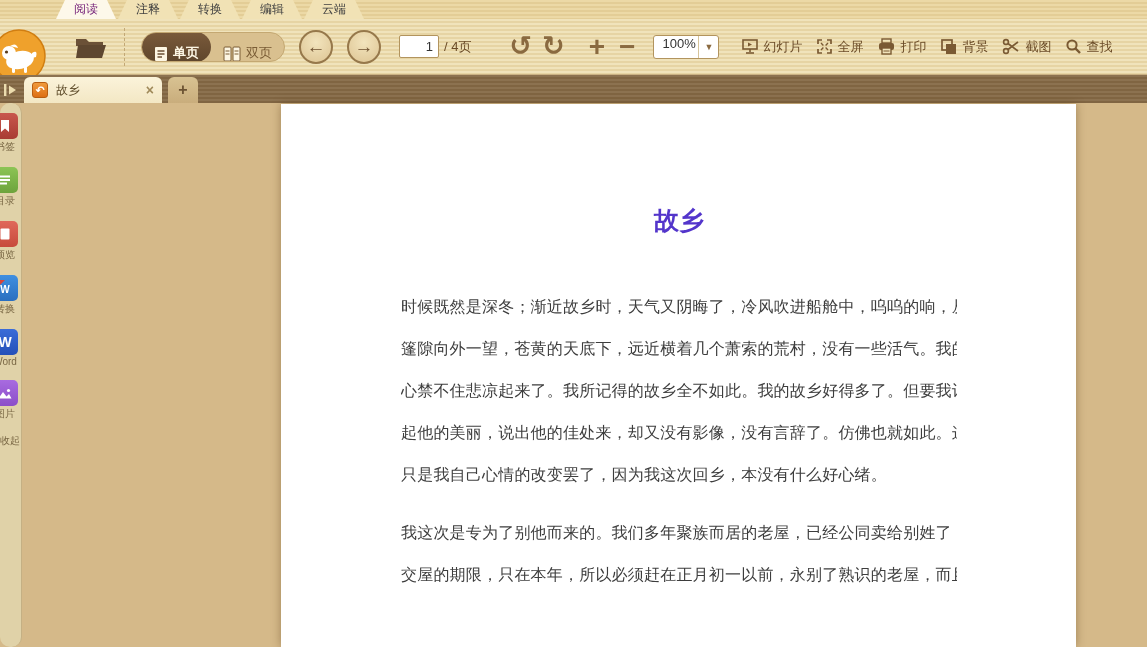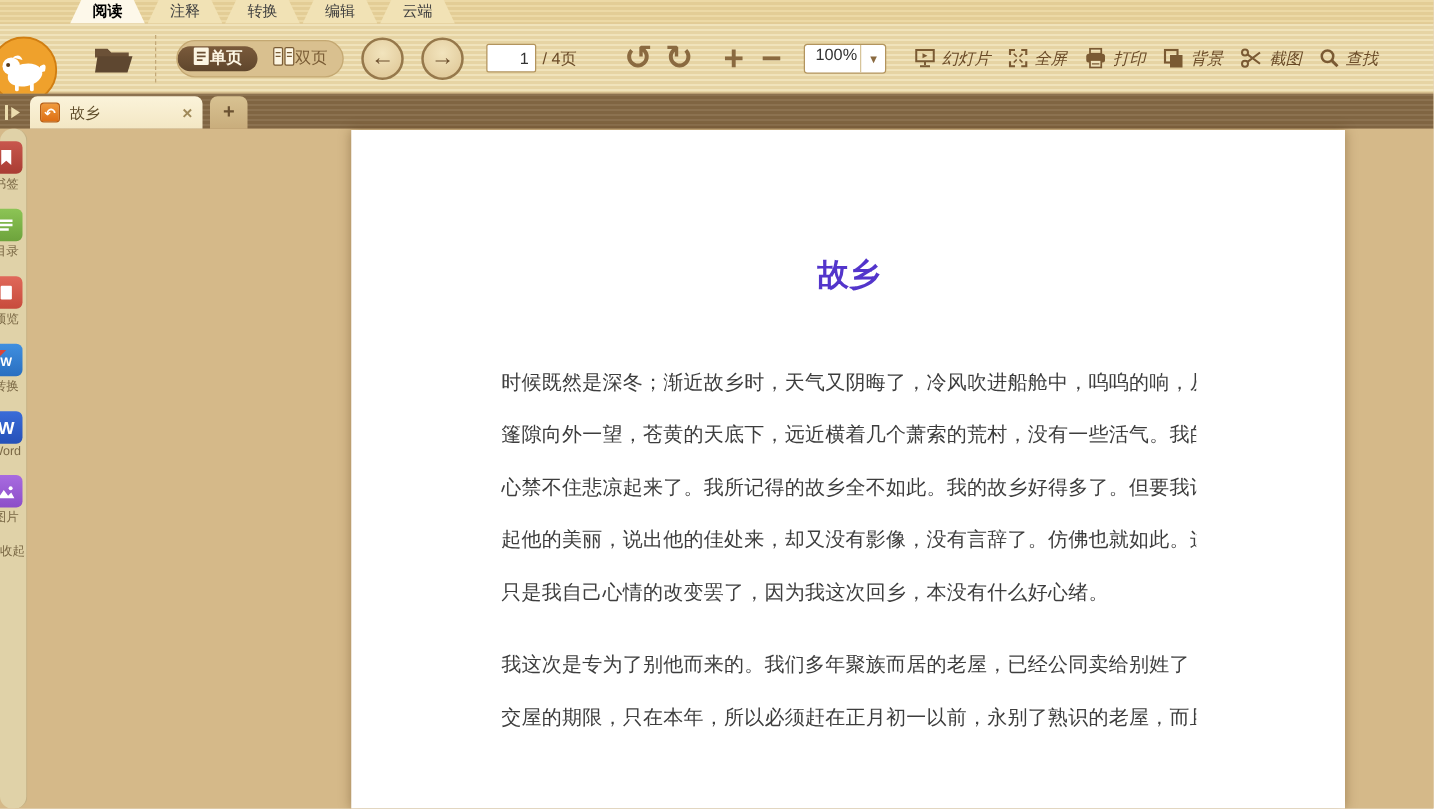--- a/index.html
+++ b/index.html
@@ -5,50 +5,50 @@
   * { margin:0; padding:0; box-sizing:border-box; }
   html,body { width:1147px; height:647px; overflow:hidden; }
   body { font-family:"Liberation Sans","DejaVu Sans",sans-serif; font-size:12px; color:#6b4c28; }
   .window { position:relative; width:1147px; height:647px; background:#d5b989; overflow:hidden; }
 
   
   .ribbon { height:19px; background:repeating-linear-gradient(180deg,#ecd9a6 0 2px,#e3cd96 2px 4px); display:flex; align-items:flex-end; padding-left:56px; }
   .ribbon-tab { height:19px; min-width:60px; padding:0 14px; display:flex; align-items:center; justify-content:center;
     background:#f1e2b5; color:#404040; font-size:12px; clip-path:polygon(9px 0, calc(100% - 9px) 0, 100% 100%, 0 100%);
     margin-right:2px; cursor:default; }
-  .ribbon-tab.active { background:#fdf8ea; color:#000000; font-weight:bold; }
+  .ribbon-tab.active { background:#fdf8ea; color:#701a75; font-weight:normal; }
 
   
   .toolbar { position:relative; height:56px; background:repeating-linear-gradient(180deg,#f0e3bb 0 2px,#e6d4a4 2px 4px);
     border-bottom:1px solid #c9b184; display:flex; align-items:center; }
   .logo { position:relative; width:56px; height:56px; overflow:hidden; flex:0 0 56px; }
   .logo svg { position:absolute; left:-8px; top:10px; }
   .tool-icon-btn { display:flex; align-items:center; justify-content:center; cursor:pointer; }
   .sep-dashed { width:0; height:38px; border-left:1px dashed #c2a877; margin-left:16px; }
 
   .mode-group { display:flex; align-items:center; background:#d9c08f; border:1px solid #c4a872; border-radius:15px; height:30px; margin-left:16px; overflow:hidden; }
-  .mode-btn { display:flex; align-items:flex-start; height:20px; padding:0 12px; color:#7a5c35; font-size:13px; cursor:pointer; }
+  .mode-btn { display:flex; align-items:flex-end; gap:5px; height:30px; padding:0 12px; color:#7a5c35; font-size:13px; cursor:pointer; }
   .mode-btn.active { background:linear-gradient(180deg,#7a5a3b,#5f462c); color:#fdf6e3; border-radius:15px; font-weight:bold; }
 
   .nav-circle { width:34px; height:34px; border-radius:50%; border:2px solid #96784b; background:radial-gradient(circle at 50% 35%,#f2e4bd,#ddc493);
     display:flex; align-items:center; justify-content:center; font-size:19px; font-weight:bold; color:#6e5130; margin-left:14px; cursor:pointer; }
 
   .page-input { width:40px; height:23px; margin-left:18px; border:1px solid #b2945e; border-radius:2px; background:#fff;
     text-align:right; padding-right:5px; font-size:13px; color:#333; }
   .page-suffix { margin-left:5px; font-size:13px; color:#6b4c28; }
 
   .glyph-btn { font-size:24px; font-weight:bold; color:#8a6a40; cursor:pointer; line-height:1; }
   .rot { font-size:27px; }
 
   .zoom-select { display:flex; align-items:flex-start; height:24px; margin-left:18px; background:#fff; border:1px solid #b2945e; border-radius:3px; cursor:pointer; }
   .zoom-value { width:44px; padding-left:8px; font-size:13px; color:#333; }
   .zoom-caret { width:20px; height:100%; display:flex; align-items:center; justify-content:center; border-left:1px solid #d6c49a; color:#8a6a40; font-size:9px; }
 
   .actions { display:flex; align-items:center; margin-left:22px; }
-  .action-item { display:flex; align-items:center; gap:4px; margin-right:14px; cursor:pointer;font-style:italic; }
+  .action-item { display:flex; align-items:center; gap:4px; margin-right:14px; cursor:pointer; }
   .action-item span.lbl { font-size:13px; color:#6b4c28; }
 
   
   .tabbar { position:relative; height:28px; background:repeating-linear-gradient(180deg,#8c7250 0 2px,#806542 2px 4px);
     display:flex; align-items:flex-end; }
   .collapse-btn { width:16px; height:18px; margin:0 6px 4px 2px; display:flex; align-items:center; justify-content:center; cursor:pointer; }
   .doc-tab { width:138px; height:26px; background:linear-gradient(180deg,#fbf3da,#f3e7c4); border-radius:6px 6px 0 0;
     display:flex; align-items:center; padding:0 8px; cursor:pointer; }
   .doc-tab .ticon { width:16px; height:16px; background:linear-gradient(180deg,#f09a3c,#dd6f14); border:1px solid #b85d10; border-radius:3px;
     color:#fff; font-size:11px; display:flex; align-items:center; justify-content:center; font-weight:bold; }

